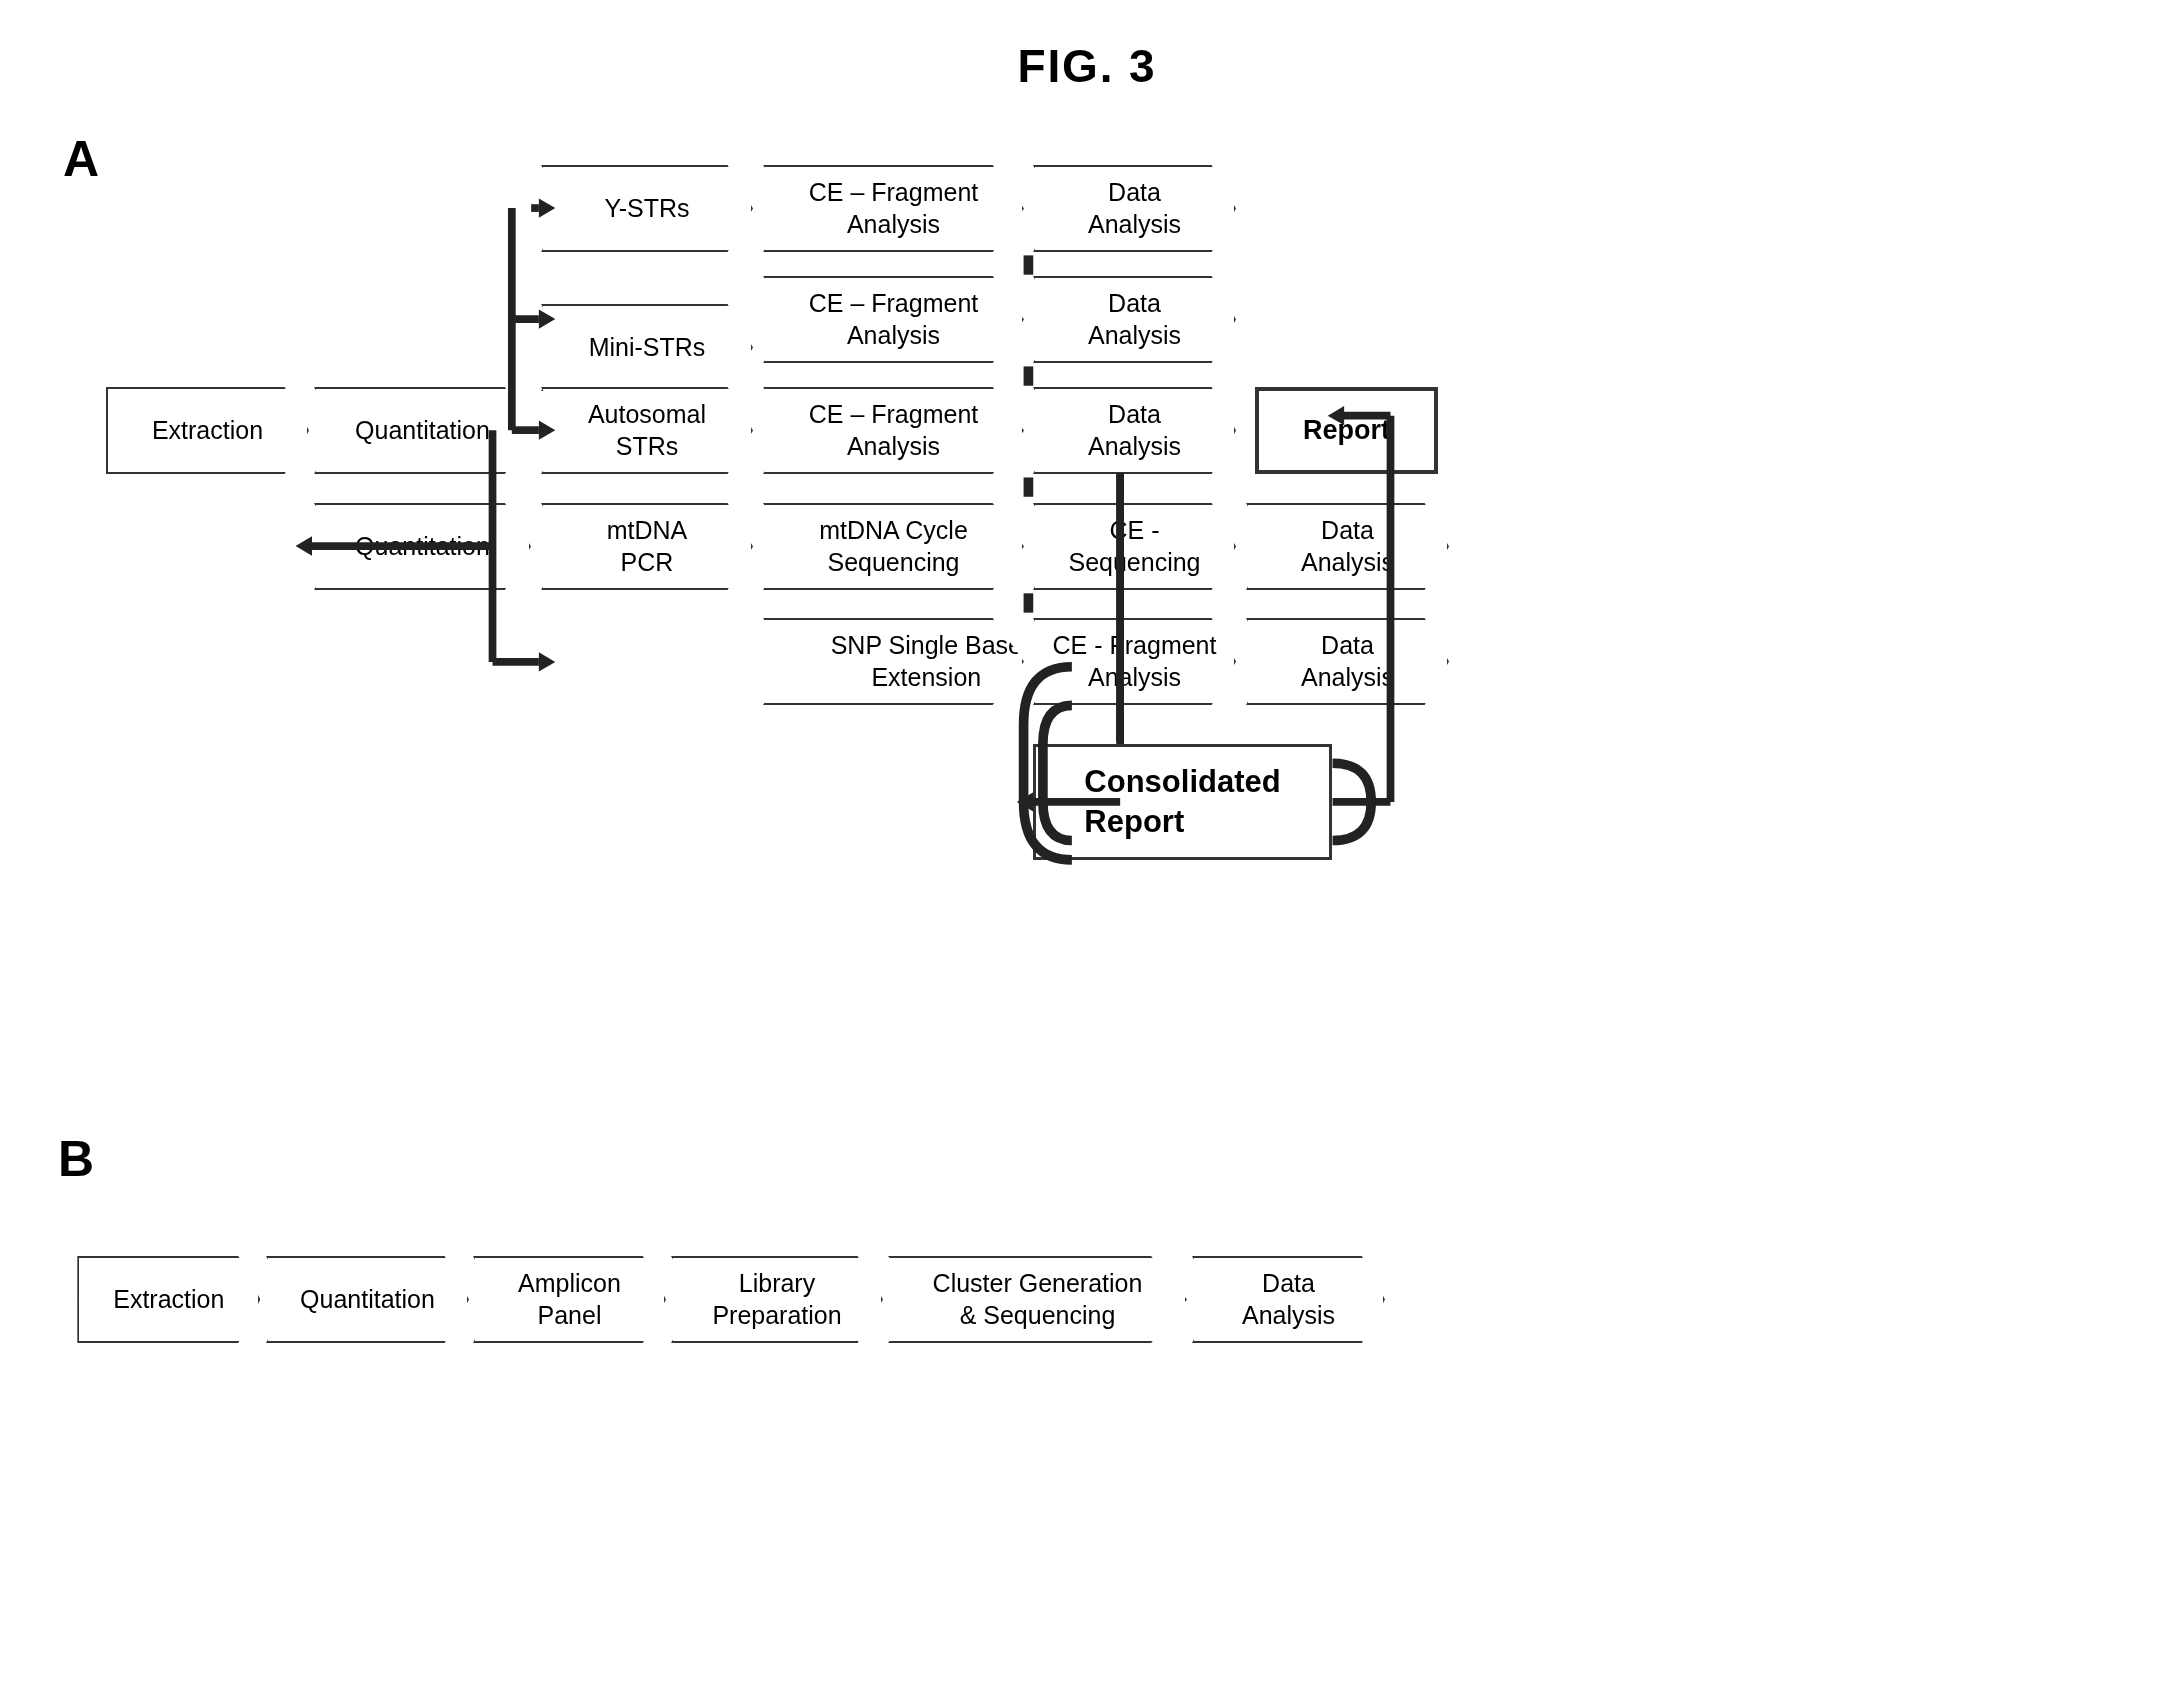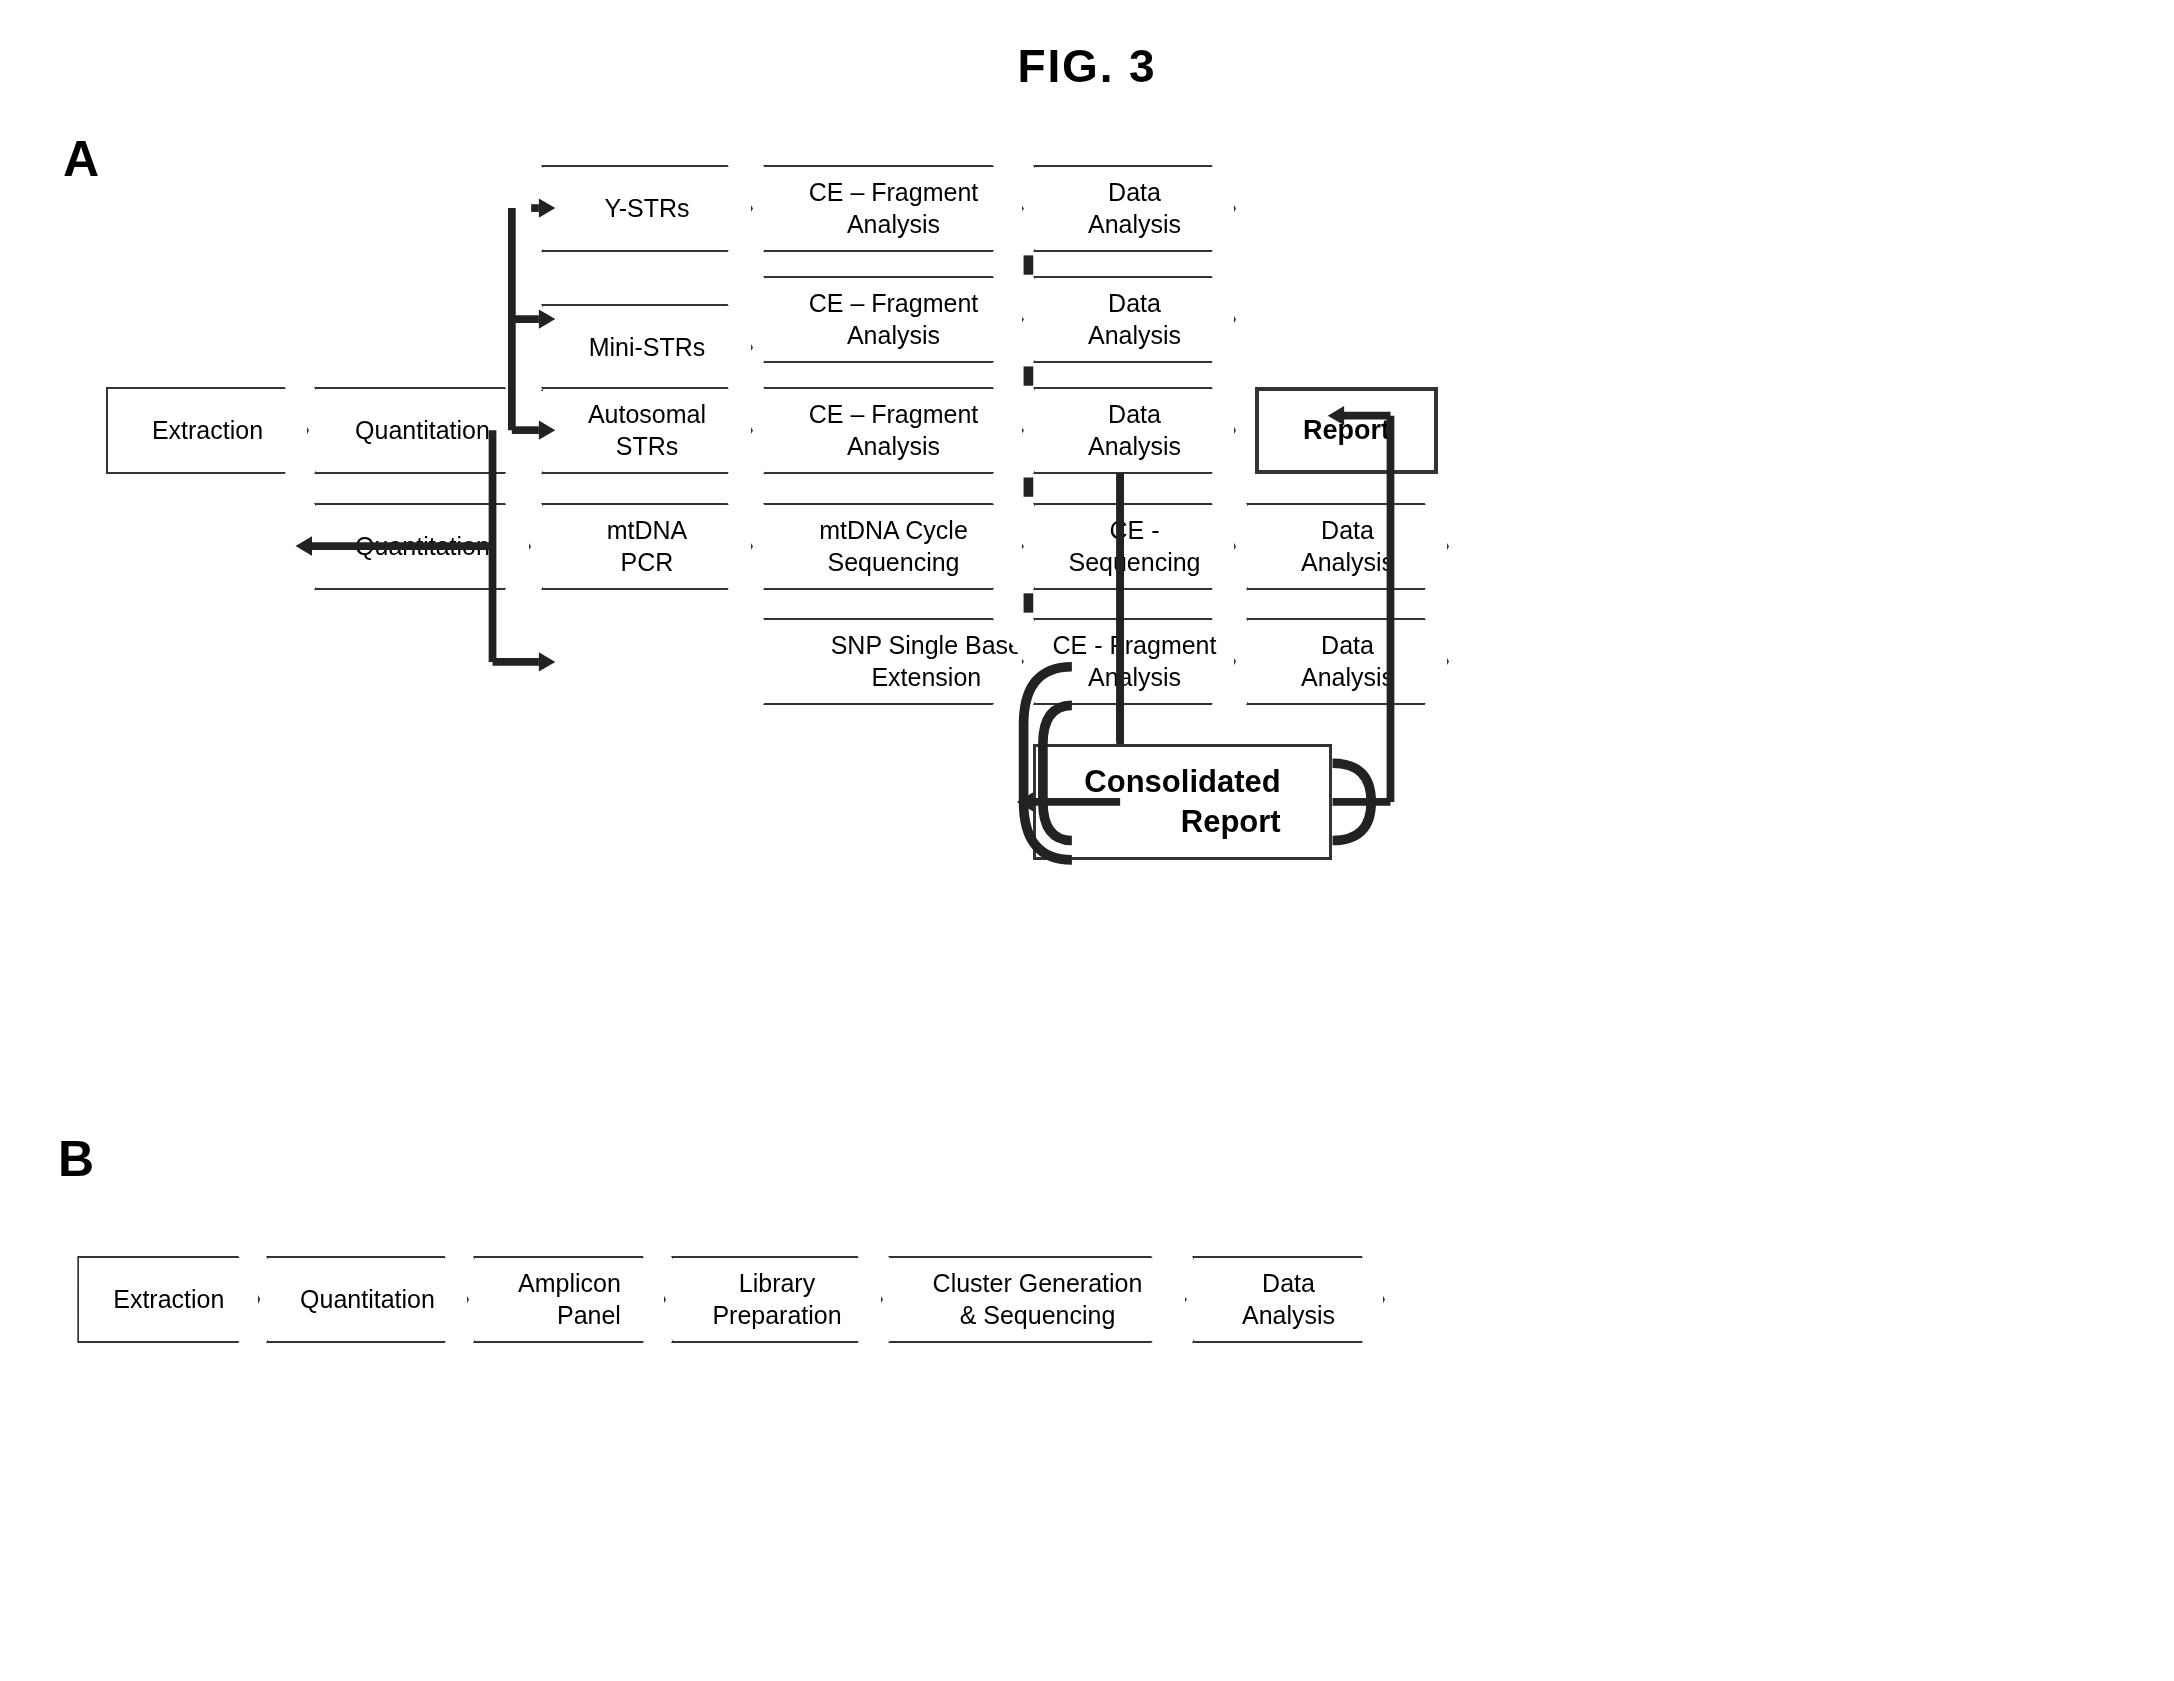--- a/index.html
+++ b/index.html
@@ -86,21 +86,21 @@
       font-size: 50px;
       font-weight: bold;
     }
 
     
     .consol-box {
       position: absolute;
       display: flex;
       align-items: center;
       justify-content: center;
-      text-align: right;
+      text-align: left;
       font-size: 31px;
       font-weight: bold;
       line-height: 1.3;
       border: 3.9px solid #333;
       background: #fff;
     }
   </style>
 </head>
 <body>
 
@@ -248,21 +248,21 @@
 <div id="diagram-b">
 
   <div class="arrow-shape first" style="left:19.3px; top:68px; width:183px; height:87px;">
     <span>Extraction</span>
   </div>
 
   <div class="arrow-shape" style="left:208px; top:68px; width:203px; height:87px;">
     <span>Quantitation</span>
   </div>
 
-  <div class="arrow-shape" style="left:415px; top:68px; width:193px; height:87px;text-align:right;">
+  <div class="arrow-shape" style="left:415px; top:68px; width:193px; height:87px;">
     <span>Amplicon<br>Panel</span>
   </div>
 
   <div class="arrow-shape" style="left:613px; top:68px; width:212px; height:87px;">
     <span>Library<br>Preparation</span>
   </div>
 
   <div class="arrow-shape" style="left:830px; top:68px; width:299px; height:87px;">
     <span>Cluster Generation<br>&amp; Sequencing</span>
   </div>

